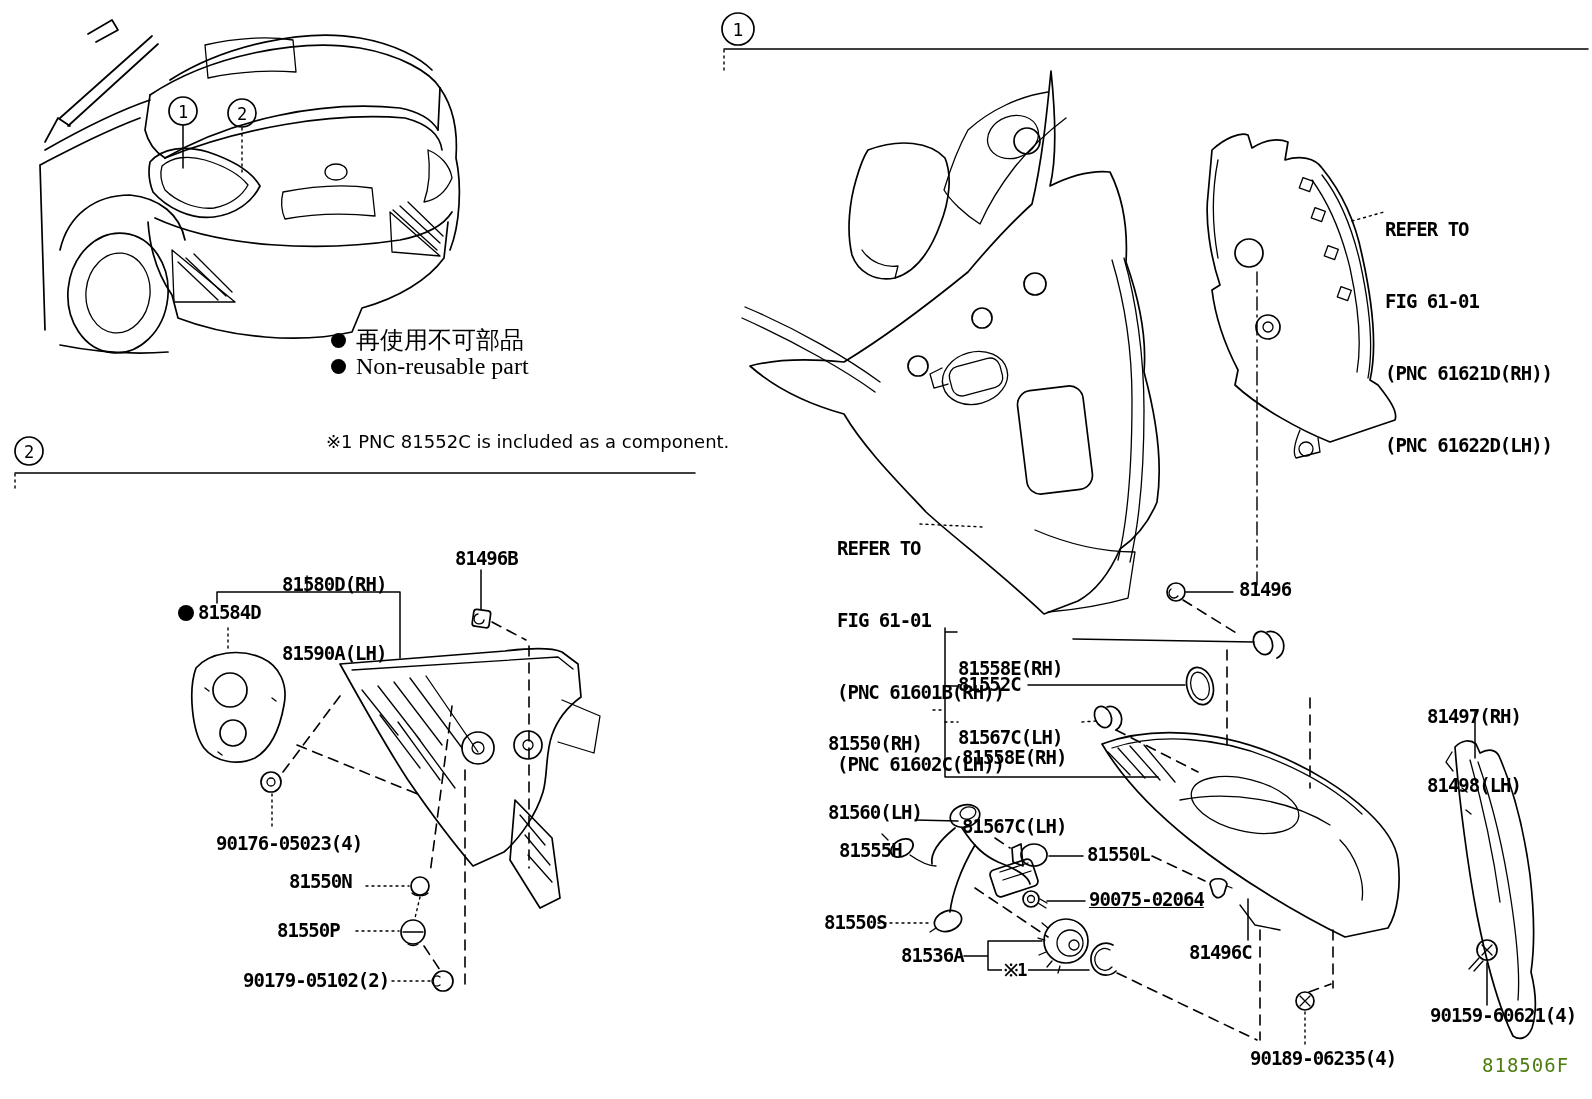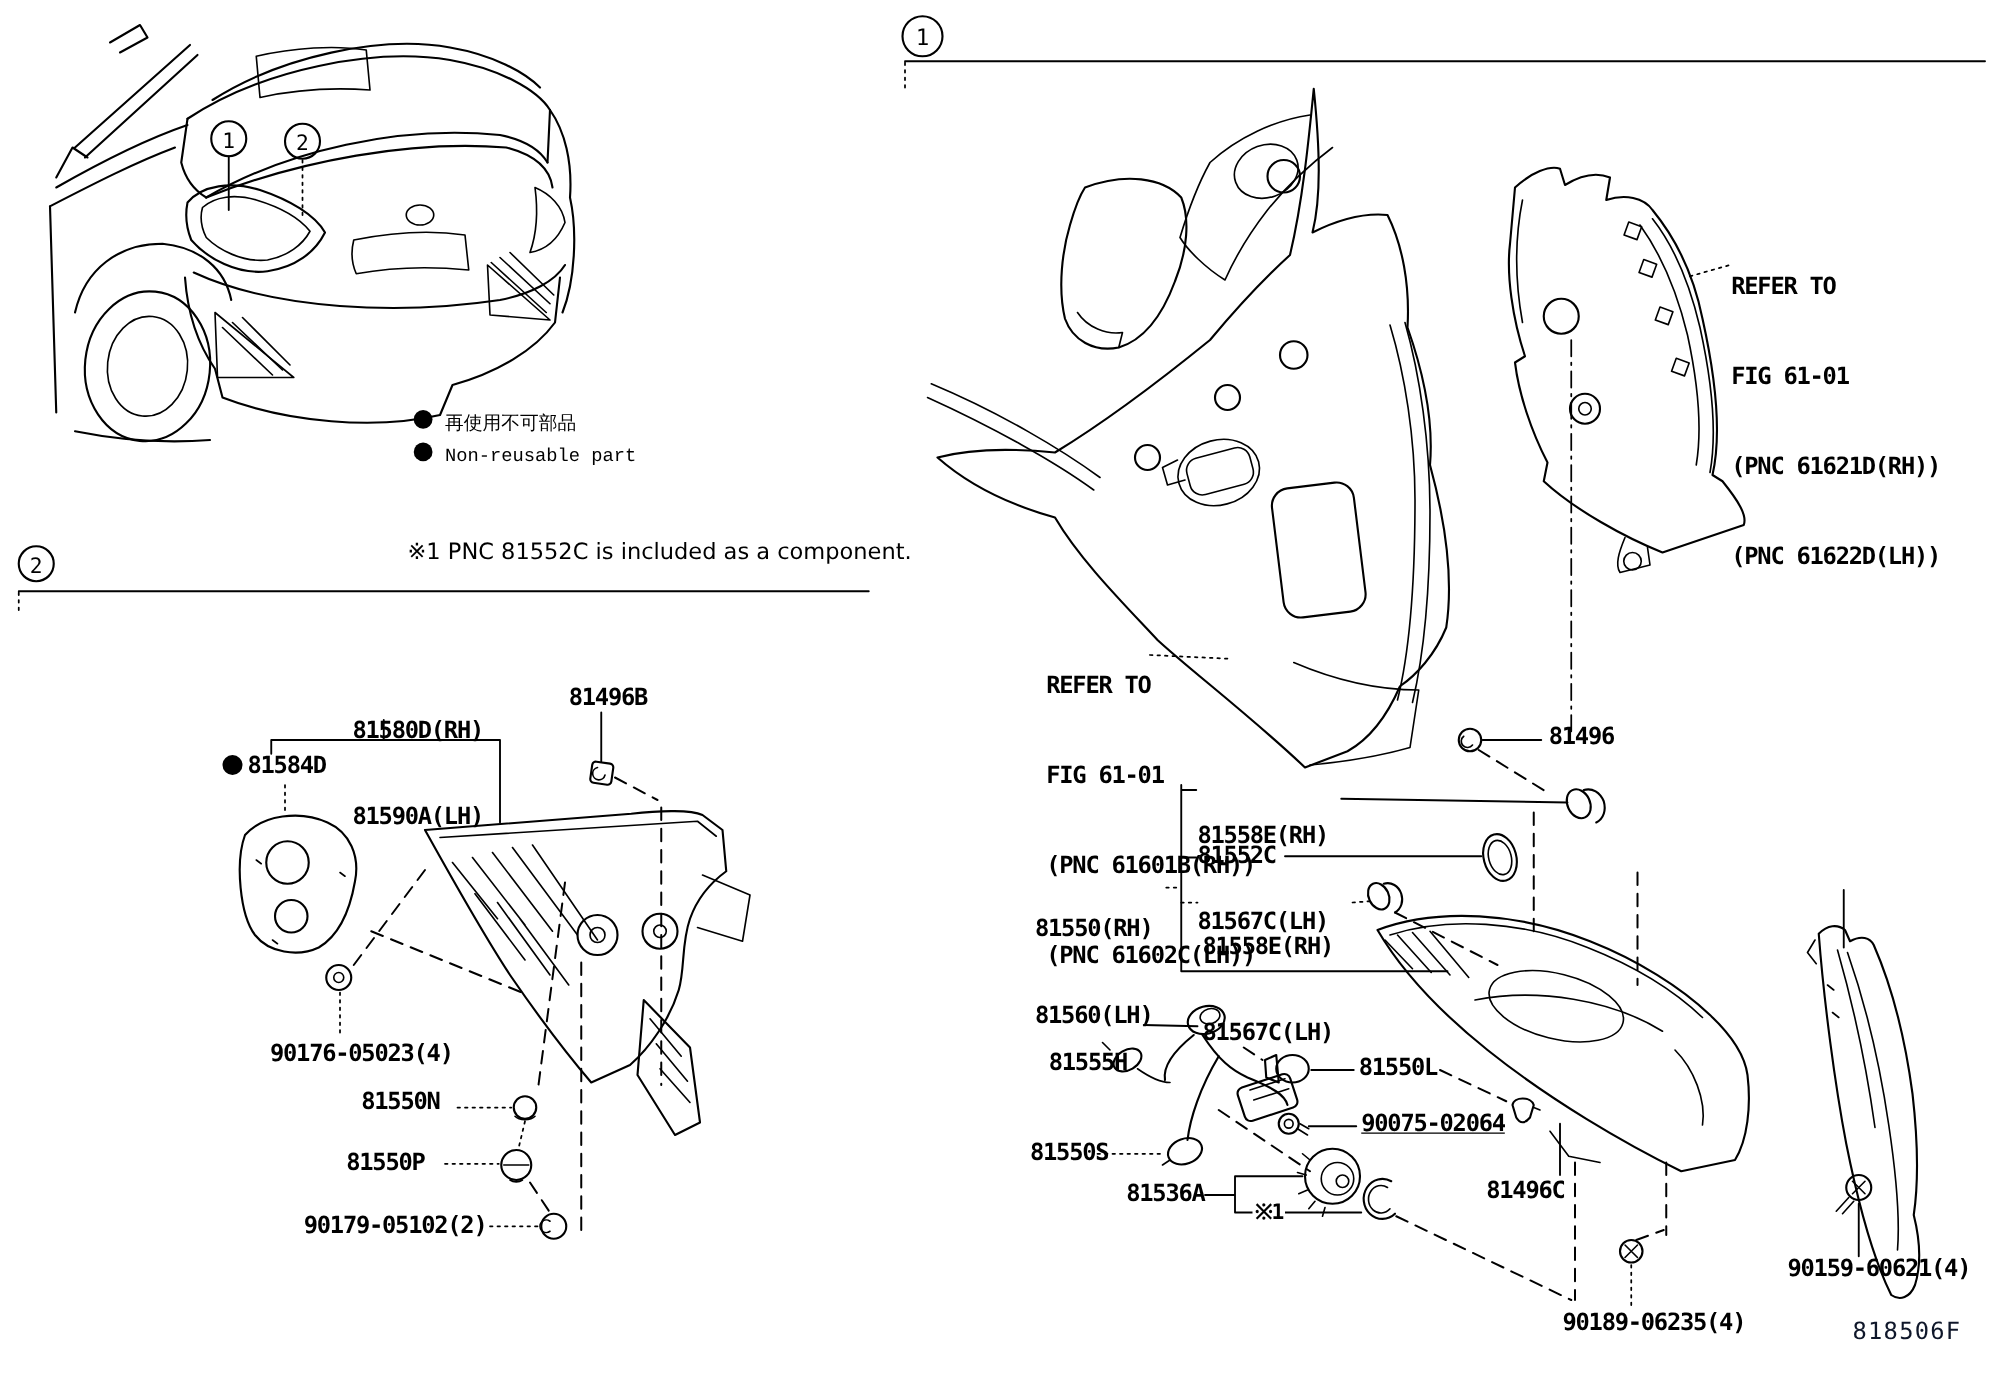--- a/index.html
+++ b/index.html
@@ -10,26 +10,26 @@
   svg.art .thin{stroke-width:1.3;}
   svg.art .lead{stroke-width:1.5;}
   svg.art .dot{stroke-dasharray:2 4;stroke-width:1.4;}
   svg.art .dash{stroke-dasharray:10 7;stroke-width:1.6;}
   svg.art .dashdot{stroke-dasharray:13 5 2 5;stroke-width:1.4;}
   svg.art text{stroke:none;fill:#000;font-family:"DejaVu Sans Mono",monospace;}
   .lbl{position:absolute;font-weight:bold;font-size:19px;line-height:23px;letter-spacing:-1px;
        white-space:pre;}
   .lbl.refer{line-height:24px;}
   .lbl .row{display:block;}
-  .legend-row{position:absolute;font-family:Liberation Mono, monospace;font-size:15px;line-height:24px;white-space:pre;}
+  .legend-row{position:absolute;font-family:Liberation Serif, serif;font-size:24px;line-height:24px;white-space:pre;}
   .legend-dot{display:inline-block;width:15px;height:15px;border-radius:50%;background:#000;margin-right:10px;}
   .note-row{position:absolute;font-family:"DejaVu Sans",sans-serif;font-size:18px;white-space:pre;}
   .inline-dot{display:inline-block;width:16px;height:16px;border-radius:50%;background:#000;margin-right:4px;vertical-align:-2px;}
   .onquote{background:#fff;padding:0 2px;}
-  .figcode{font-weight:normal;letter-spacing:1px;color:#0f172a;}
+  .figcode{font-weight:normal;letter-spacing:1px;color:#4d7c0f;}
 </style>
 </head>
 <body>
 
 <div id="canvas">
 
 <svg class="art" width="1592" height="1099" viewBox="0 0 1592 1099">
 
   <g>
     <path d="M60,118 L152,36"></path>
@@ -325,20 +325,24 @@
 </div>
 <div class="lbl" style="left:958px;top:673px;">81552C</div>
 <div class="lbl" style="left:828px;top:686px;">
   <span class="row">81550(RH)</span>
   <span class="row">81560(LH)</span>
 </div>
 <div class="lbl" style="left:962px;top:700px;">
   <span class="row">81558E(RH)</span>
   <span class="row">81567C(LH)</span>
 </div>
+<div class="lbl" style="left:1427px;top:659px;">
+  <span class="row">81497(RH)</span>
+  <span class="row">81498(LH)</span>
+</div>
 <div class="lbl" style="left:839px;top:803px;margin-top:36px;">81555H</div>
 <div class="lbl" style="left:1087px;top:843px;">81550L</div>
 <div class="lbl" style="left:1089px;top:888px;text-decoration:underline;">90075-02064</div>
 <div class="lbl" style="left:824px;top:911px;">81550S</div>
 <div class="lbl" style="left:901px;top:944px;">81536A</div>
 <div class="lbl onquote" style="left:1002px;top:959px;font-size:17px;">※1</div>
 <div class="lbl" style="left:1189px;top:941px;">81496C</div>
 <div class="lbl" style="left:1430px;top:1004px;">90159-60621(4)</div>
 <div class="lbl" style="left:1250px;top:1047px;">90189-06235(4)</div>
 <div class="lbl figcode" style="left:1482px;top:1054px;">818506F</div>

